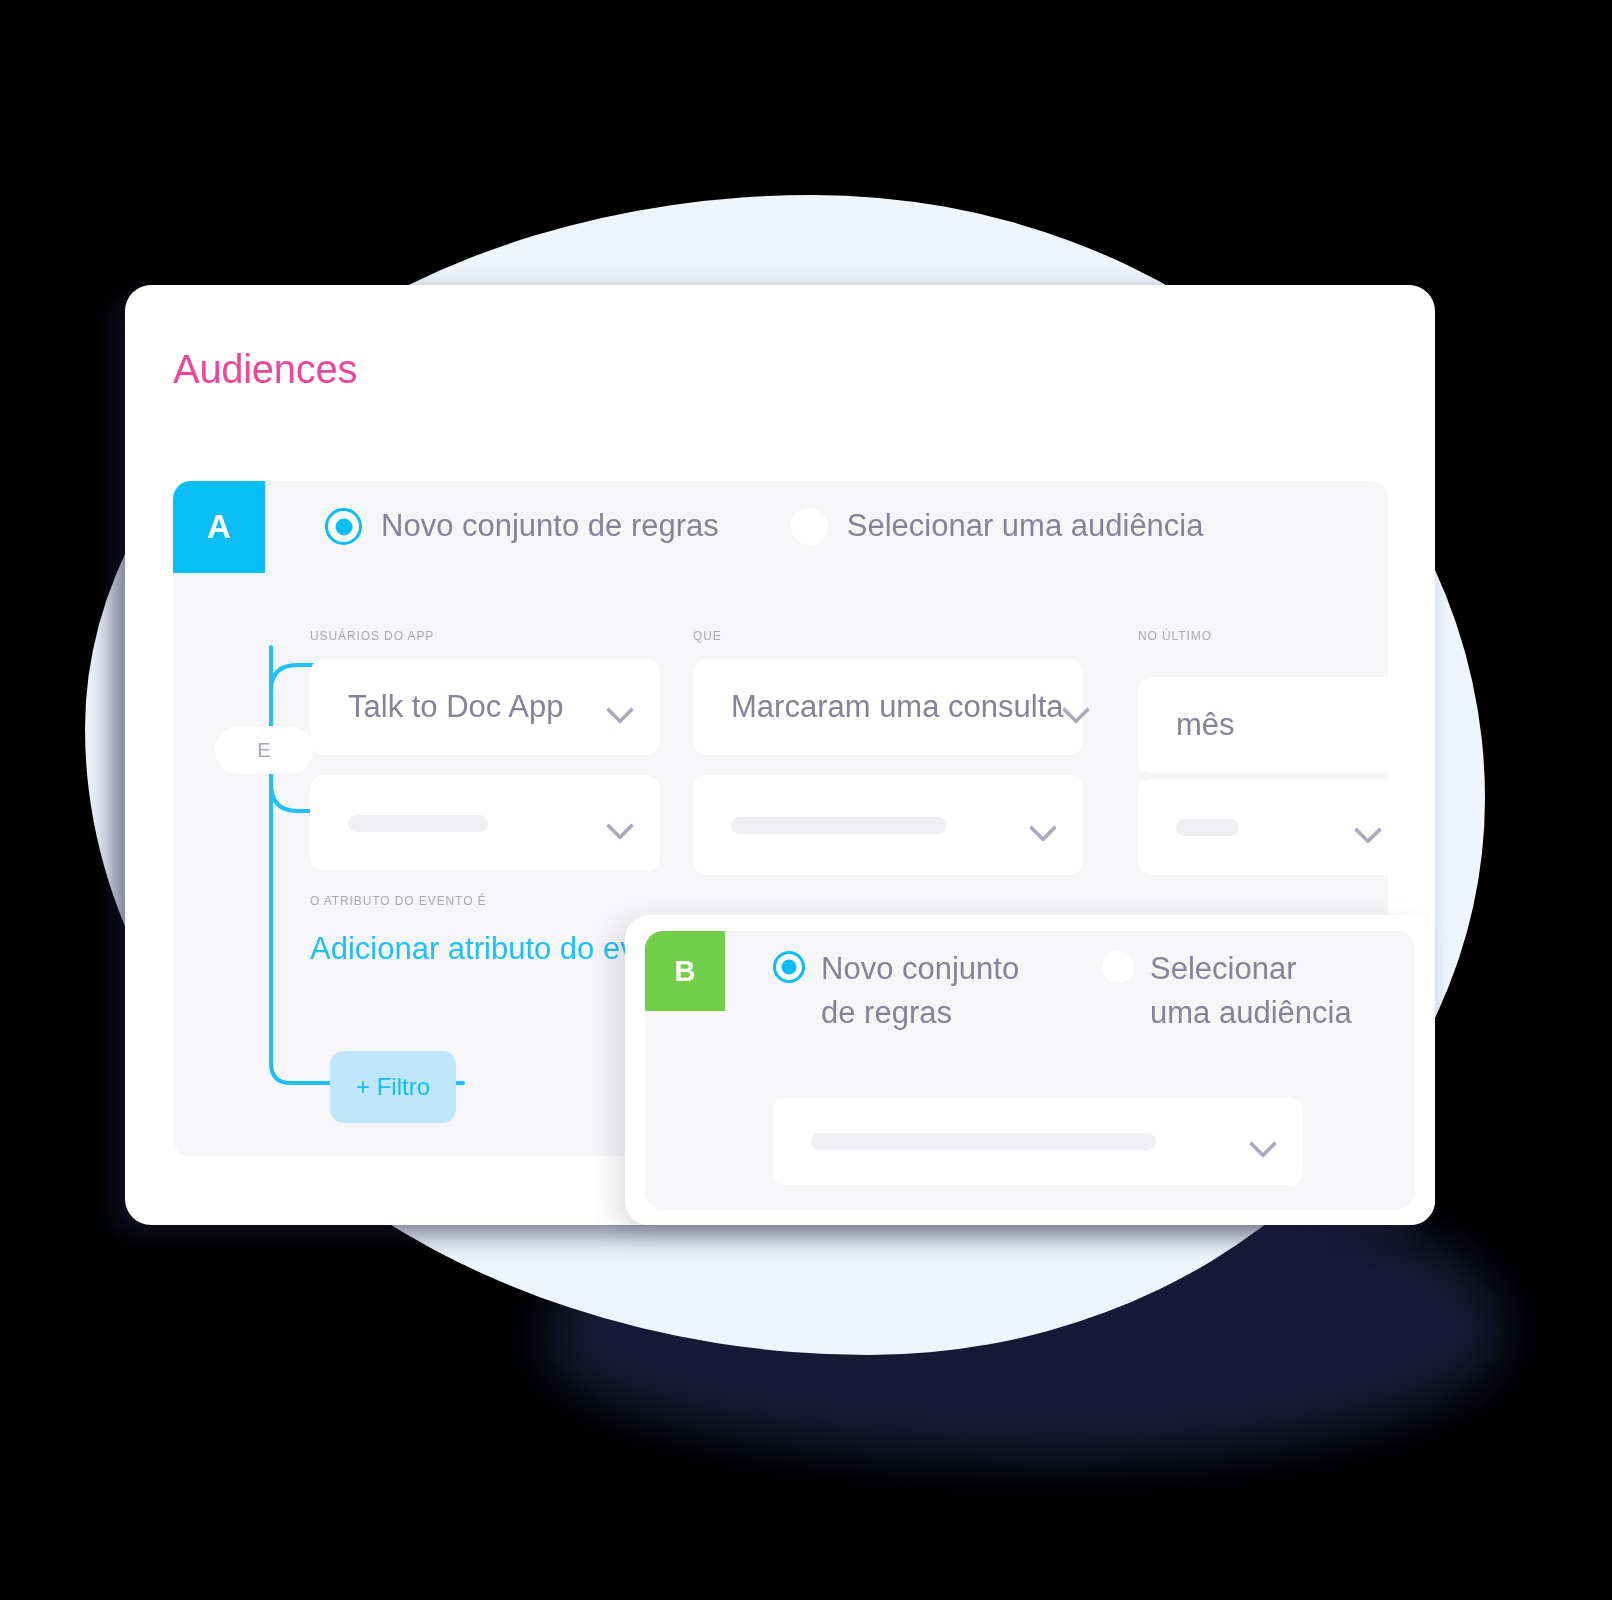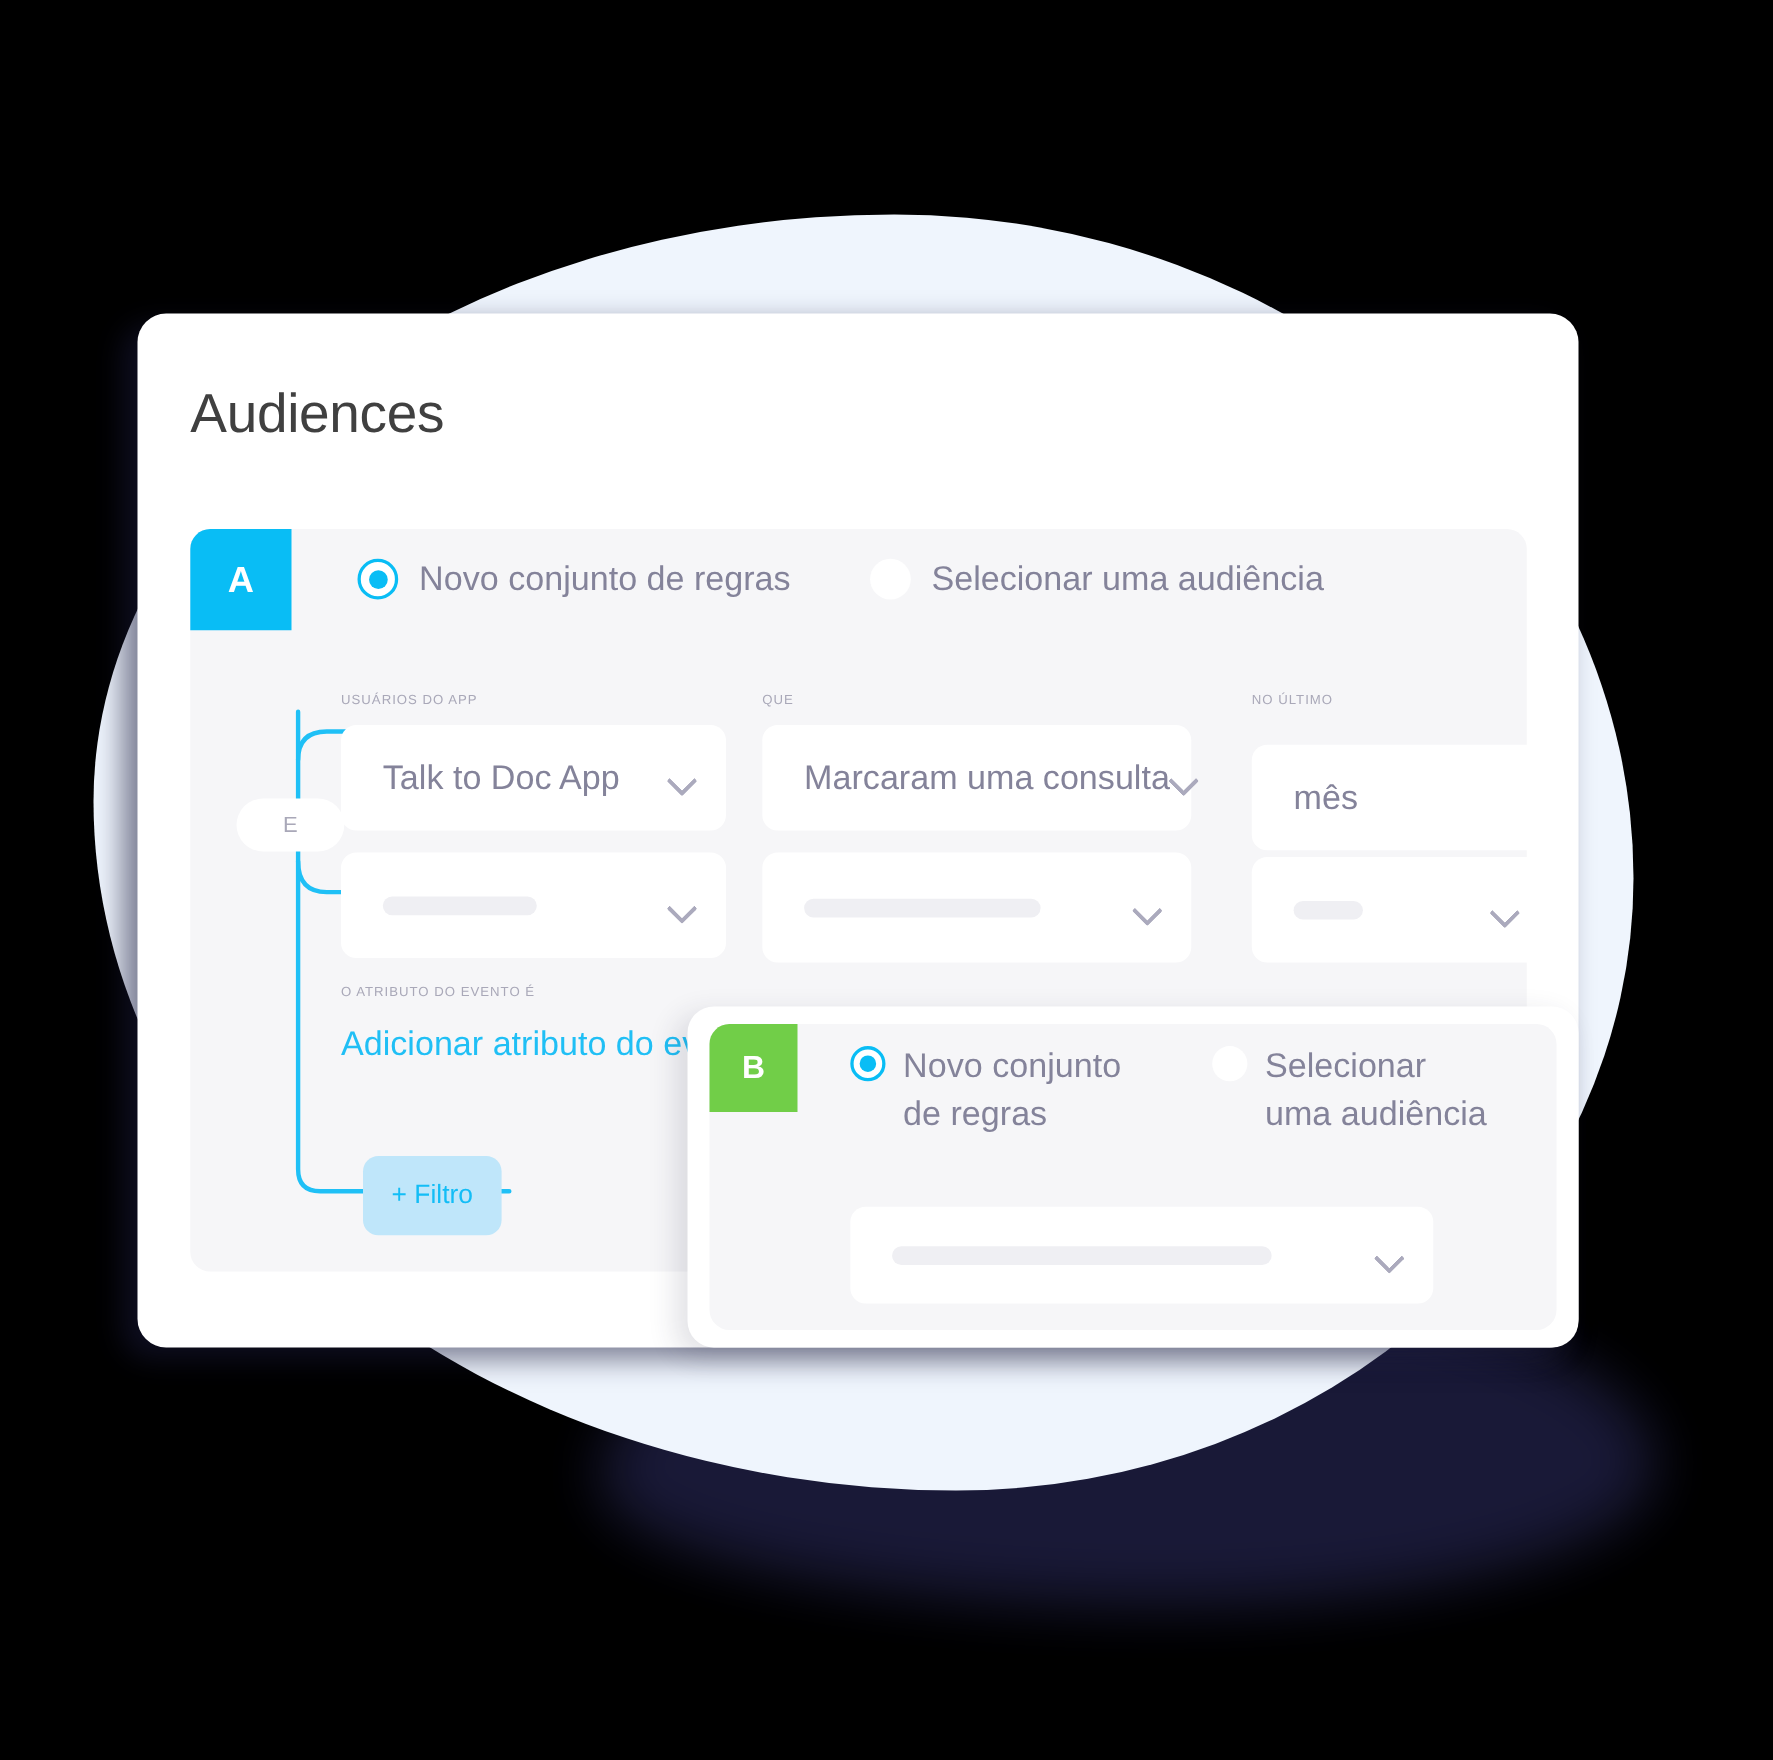--- a/index.html
+++ b/index.html
@@ -51,23 +51,23 @@
     height: 940px;
     background: #FFFFFF;
     border-radius: 26px;
     box-shadow: -14px 10px 26px rgba(26,26,58,0.55);
   }
 
   .page-title {
     position: absolute;
     left: 48px;
     top: 62px;
-    font-size: 50px;
+    font-size: 40px;
     font-weight: 400;
-    color: #404040;
+    color: #ec4899;
     letter-spacing: -0.3px;
     white-space: nowrap;
   }
 
   
   .panel {
     position: absolute;
     background: #F6F6F8;
     border-radius: 18px;
   }

